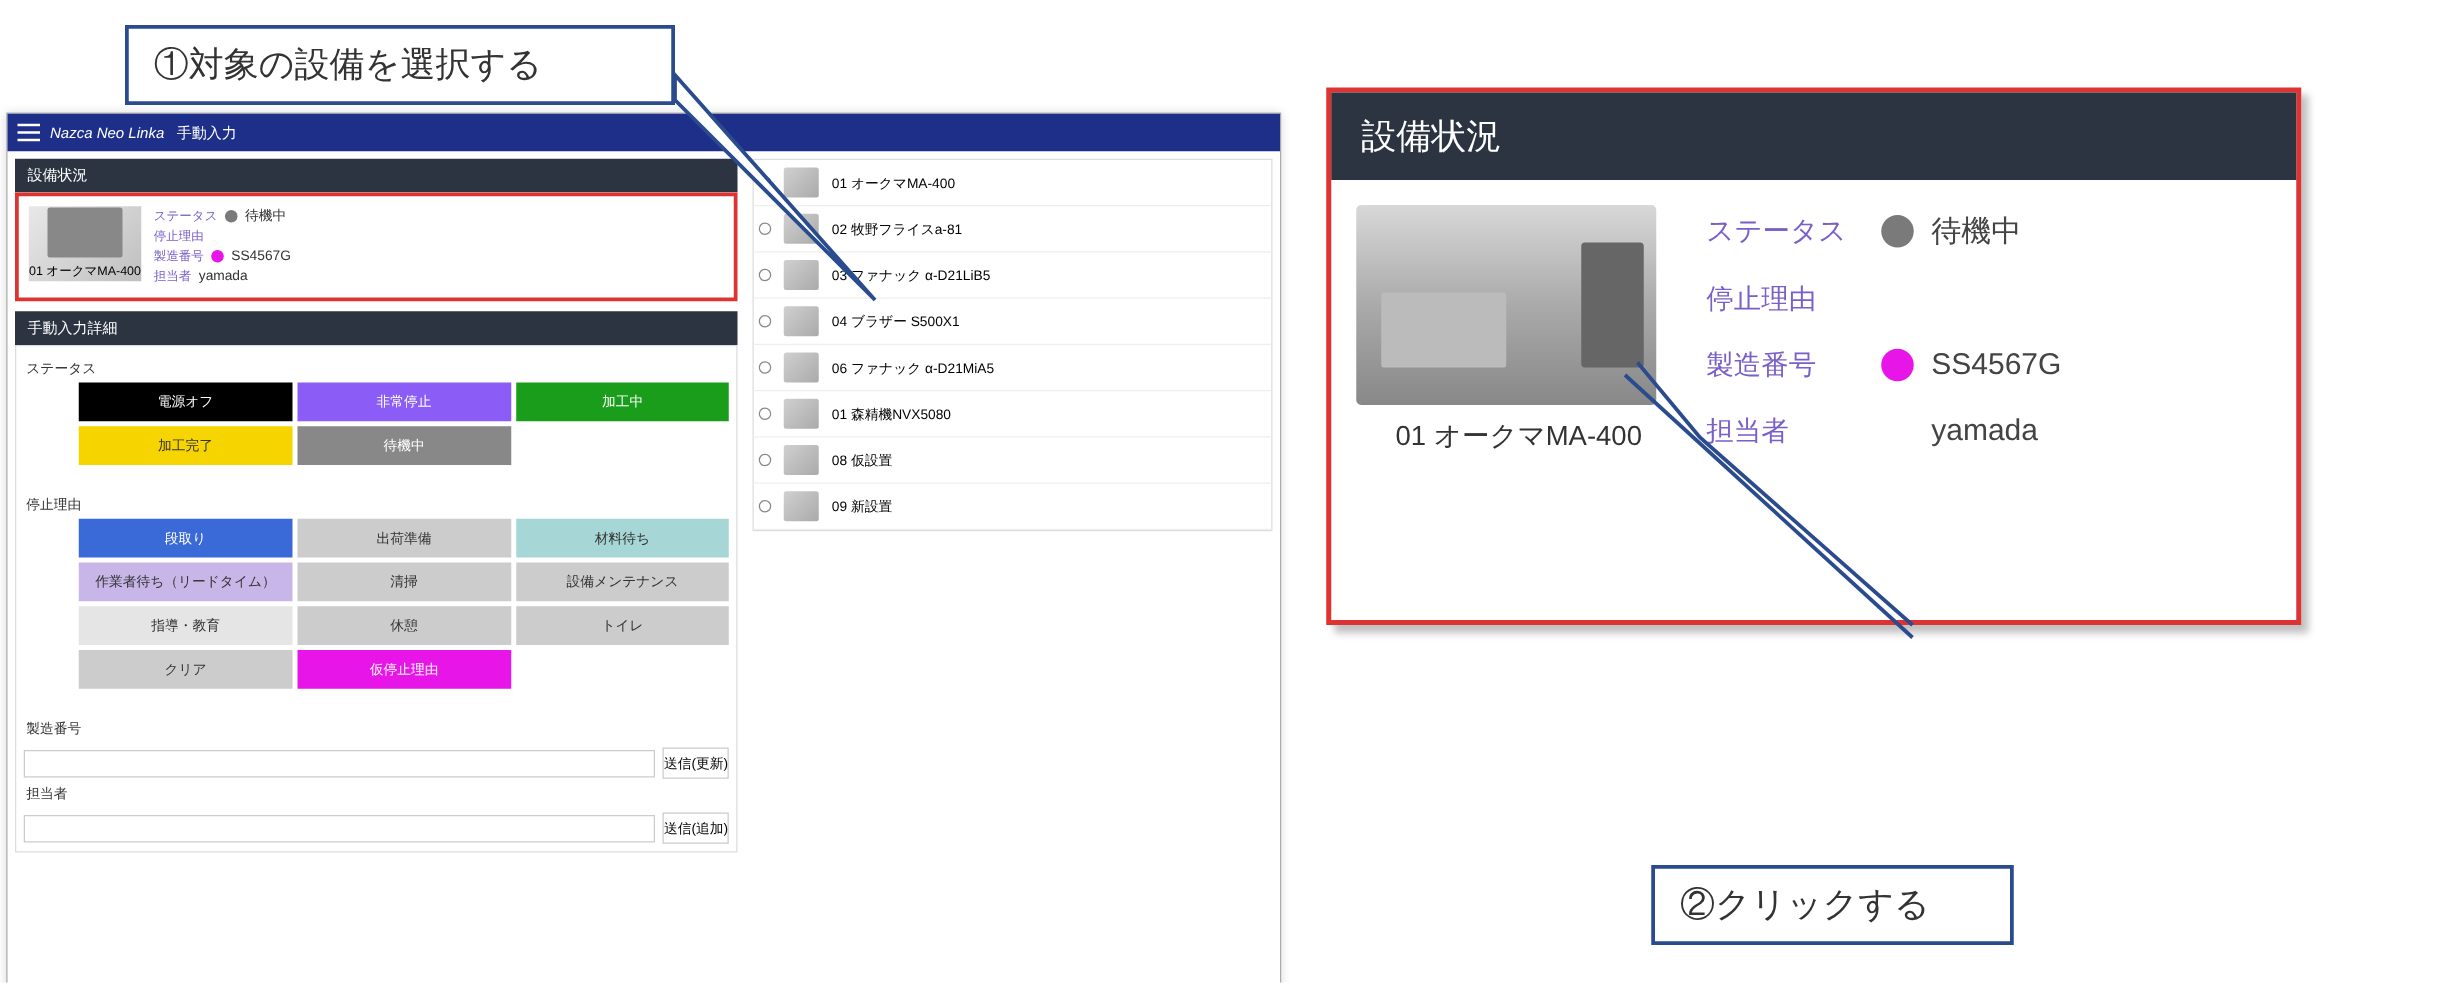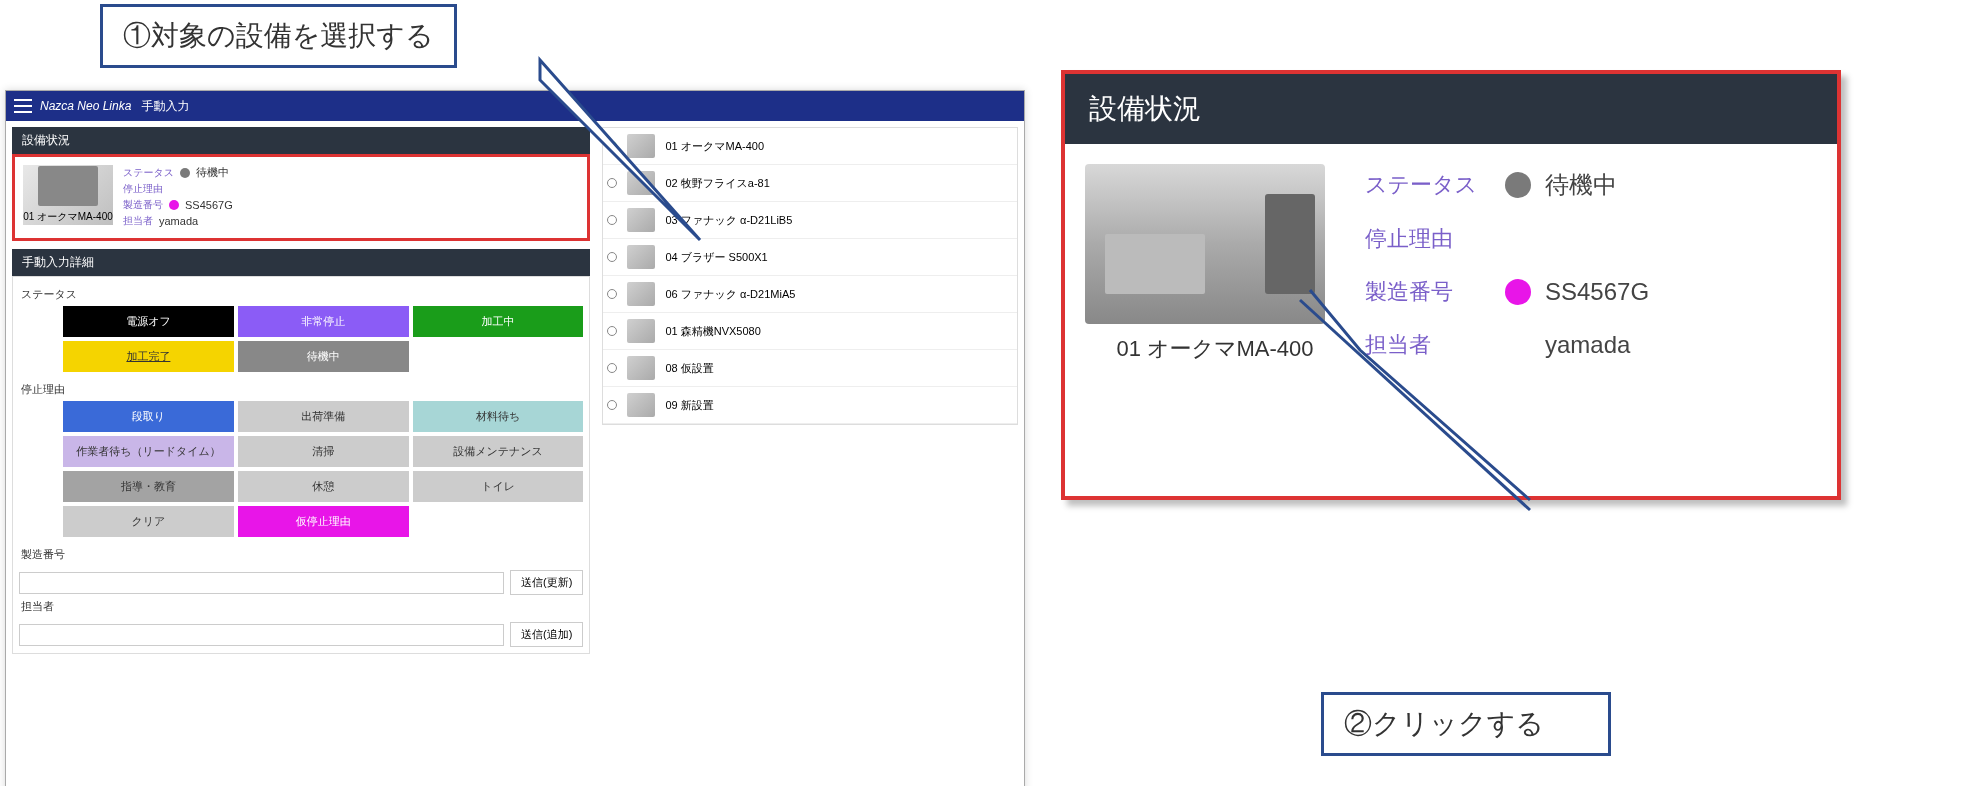--- a/index.html
+++ b/index.html
@@ -1,20 +1,20 @@
 <!DOCTYPE html>
 <html><head>
   <meta charset="utf-8">
   <style>
     * { box-sizing: border-box; margin: 0; padding: 0; font-family: "Meiryo", "Hiragino Kaku Gothic ProN", sans-serif; }
     body { background: #fff; width: 1961px; height: 786px; position: relative; }
 
     
     .callout { position: absolute; background: #fff; border: 3px solid #2a4b8d; padding: 10px 20px; font-size: 28px; color: #333; z-index: 100; }
-    .callout-1 { top: 4px; left: 100px; width: 357px; }
+    .callout-1 { top: 20px; left: 100px; width: 440px; }
     .callout-2 { bottom: 30px; right: 350px; width: 290px; }
 
     
     .app-window { position: absolute; top: 90px; left: 5px; width: 1020px; height: 712px; border: 1px solid #aaa; background: #fff; box-shadow: 0 0 8px rgba(0,0,0,0.15); }
     .app-header { background: #1d2f88; color: #fff; height: 30px; display: flex; align-items: center; padding: 0 8px; font-size: 12px; }
     .hamburger { width: 18px; height: 14px; margin-right: 8px; display: flex; flex-direction: column; justify-content: space-between; }
     .hamburger span { height: 2px; background: #fff; }
     .app-title { font-style: italic; margin-right: 10px; }
 
     .app-body { display: flex; height: calc(100% - 30px); }
@@ -28,37 +28,37 @@
     .equip-card-sm { border: 3px solid #d33; background: #fff; padding: 8px; display: flex; gap: 10px; font-size: 11px; position: relative; }
     .equip-card-sm .thumb { width: 90px; height: 60px; background: linear-gradient(135deg,#e8e8e8,#bfbfbf); display: flex; align-items: center; justify-content: center; flex-direction: column; }
     .machine-shape-sm { width: 60px; height: 40px; background: #888; border-radius: 2px; }
     .equip-card-sm .info { color: #333; }
     .equip-card-sm .info .row { display: flex; gap: 6px; margin-bottom: 2px; align-items: center;}
     .kl { color: #7a5fc9; font-size: 10px; }
     .status-dot { width: 10px; height: 10px; border-radius: 50%; display: inline-block; }
 
     
     .section-sub { font-size: 11px; padding: 4px 2px; color: #333; }
-    .btn-grid { display: grid; grid-template-columns: repeat(3, 1fr); gap: 4px; margin-bottom: 6px; padding-left: 44px; }
+    .btn-grid { display: grid; grid-template-columns: repeat(3, 1fr); gap: 4px; margin-bottom: 20px; padding-left: 44px; }
     .btn { padding: 8px 4px; font-size: 11px; text-align: center; color: #fff; cursor: pointer; }
     .btn.black { background: #000; }
     .btn.red { background: #8b5cf6; }
     .btn.green { background: #1a9d1a; }
-    .btn.yellow { background: #f5d400; color: #333; text-decoration: underline; }
+    .btn.yellow { background: #f5d400; color: #333; }
     .btn.gray { background: #888; }
     .btn.blue { background: #3a6ad8; }
     .btn.ltgray { background: #ccc; color: #333; }
     .btn.teal { background: #a7d6d6; color: #333; }
-    .btn.ltgreen { background: #a3a3a3; color: #333; }
+    .btn.ltgreen { background: #e5e5e5; color: #333; }
     .btn.magenta { background: #e815e8; }
     .btn.lavender { background: #c9b6e8; color: #333; }
 
     .field-row { display: flex; align-items: center; gap: 6px; margin-top: 4px; }
     .field-row input { flex: 1; border: 1px solid #ccc; height: 22px; padding: 0 4px; font-size: 11px; }
-    .field-row .send-btn { border: 1px solid #ccc; background: #fff; padding: 4px 10px; font-size: 11px; }
+    .field-row .send-btn { border: 1px solid #ccc; background: #fff; padding: 4px 0; font-size: 11px; }
 
     
     .equip-list-item { display: flex; align-items: center; gap: 10px; padding: 6px 4px; border-bottom: 1px solid #eee; font-size: 11px; }
     .equip-list-item .radio { width: 10px; height: 10px; border: 1px solid #888; border-radius: 50%; }
     .equip-list-item.selected .radio { background: #1a9d1a; border-color: #1a9d1a; }
     .equip-list-item .ico { width: 28px; height: 24px; background: linear-gradient(135deg,#d0d0d0,#aaa); border-radius: 2px; }
 
     
     .enlarged { position: absolute; top: 70px; right: 120px; width: 780px; height: 430px; border: 4px solid #d33; background: #fff; box-shadow: 6px 6px 6px rgba(0,0,0,0.25); }
     .enlarged-hd { background: #2b3440; color: #fff; padding: 16px 24px; font-size: 28px; }

